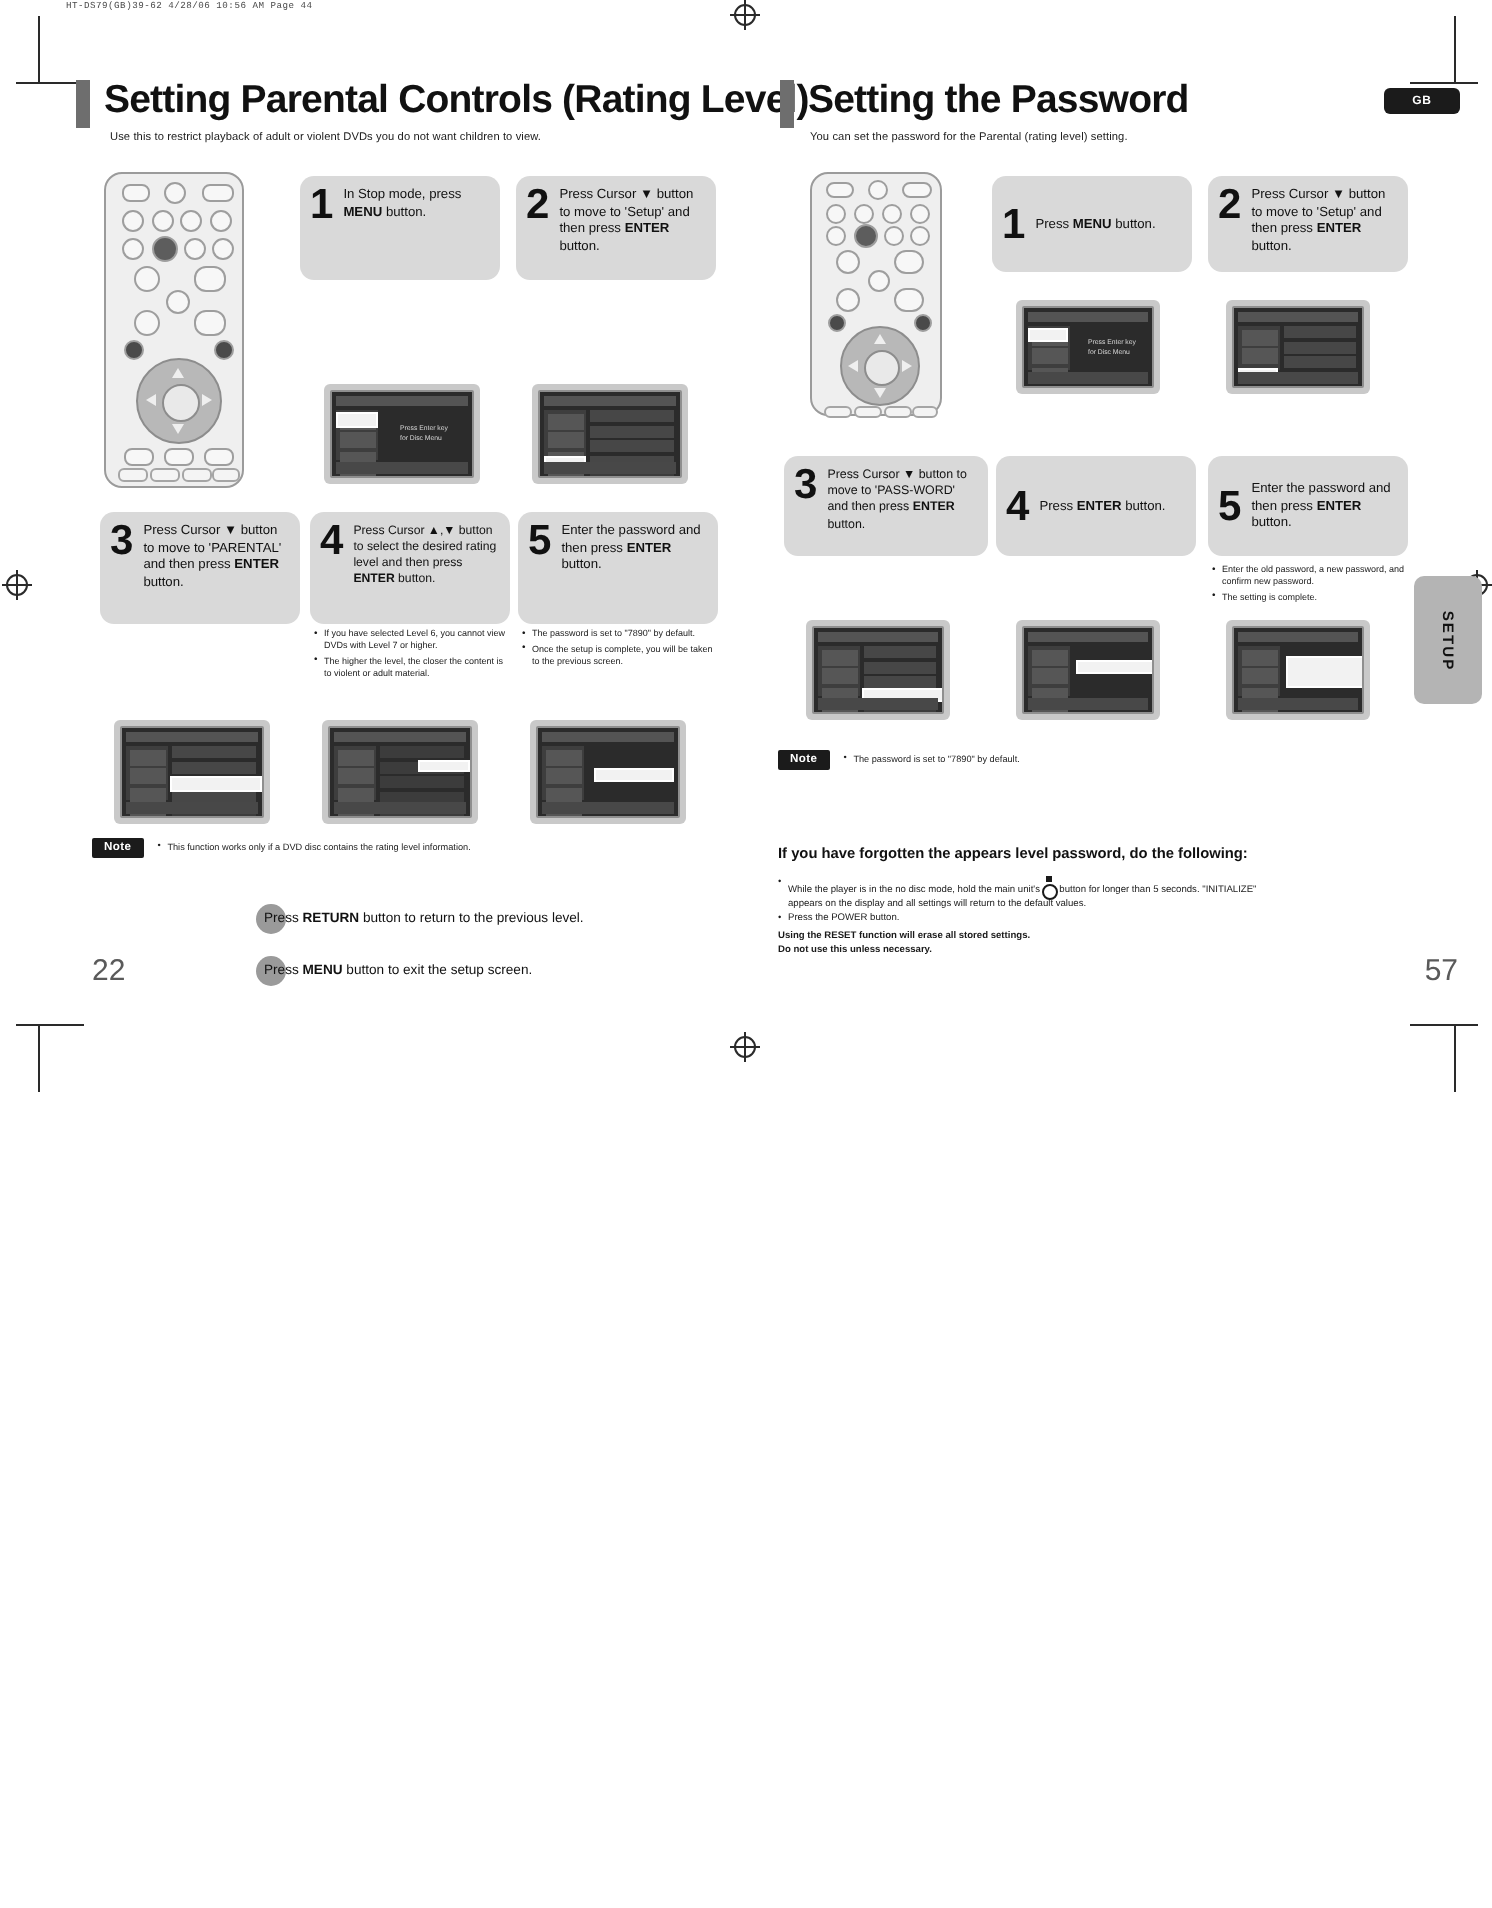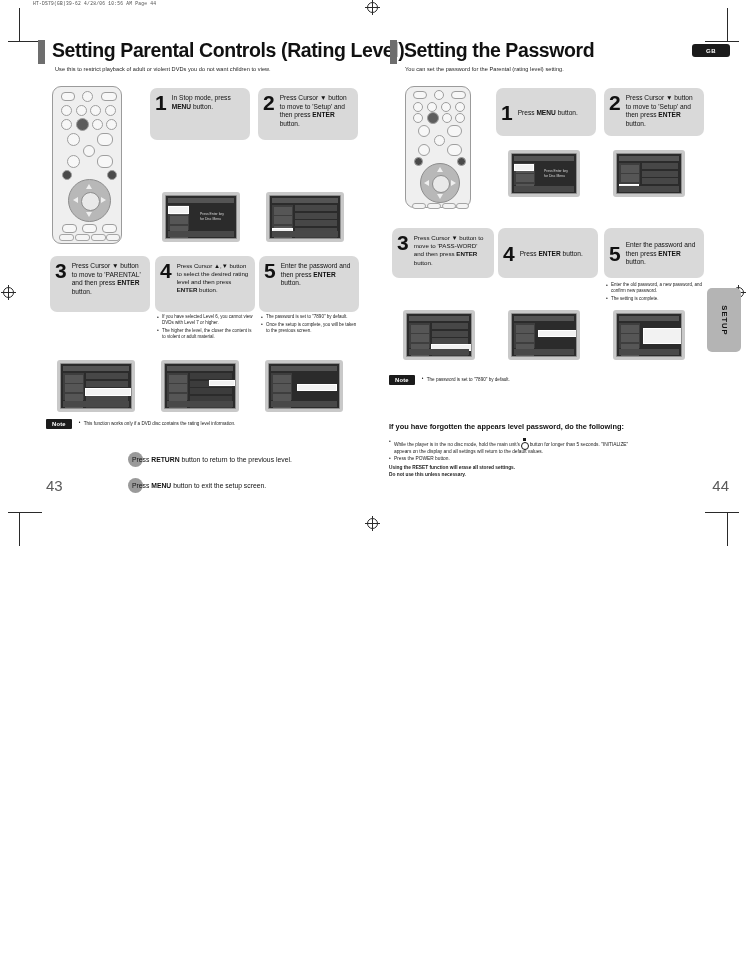--- a/index.html
+++ b/index.html
@@ -340,21 +340,21 @@
 
     <div class="finstr" style="left:128px;top:452px;">
       <div class="dot"></div>
       <div class="ftxt">Press <b>RETURN</b> button to return to the previous level.</div>
     </div>
     <div class="finstr" style="left:128px;top:478px;">
       <div class="dot"></div>
       <div class="ftxt">Press <b>MENU</b> button to exit the setup screen.</div>
     </div>
 
-    <div class="pagenum" style="left:46px;top:477px;">43</div>
+    <div class="pagenum" style="left:46px;top:477px;">22</div>
   </div>
 
   <div class="col col-right">
 
     <div class="title-wrap" style="left:17px;top:40px;text-align:right;">
       <div class="title-bar"></div>
       <div class="title">Setting the Password</div>
     </div>
     <div class="subtitle" style="left:32px;top:66px;">You can set the password for the Parental (rating level) setting.</div>
     <div class="gb-badge">GB</div>
@@ -511,20 +511,20 @@
         <span>While the player is in the no disc mode, hold the main unit's</span>
         <span class="stopicon"></span>
         <span>button for longer than 5 seconds. "INITIALIZE"</span>
       </div>
       <div style="padding-left:5px;">appears on the display and all settings will return to the default values.</div>
       <div class="li">Press the POWER button.</div>
       <div class="bold" style="margin-top:2px;">Using the RESET function will erase all stored settings.</div>
       <div class="bold">Do not use this unless necessary.</div>
     </div>
 
-    <div class="pagenum" style="right:17px;top:477px;">44</div>
+    <div class="pagenum" style="right:17px;top:477px;">57</div>
   </div>
 
   <div class="sidetab">
     <span>SETUP</span>
   </div>
 
 </div>
 
 </body></html>

